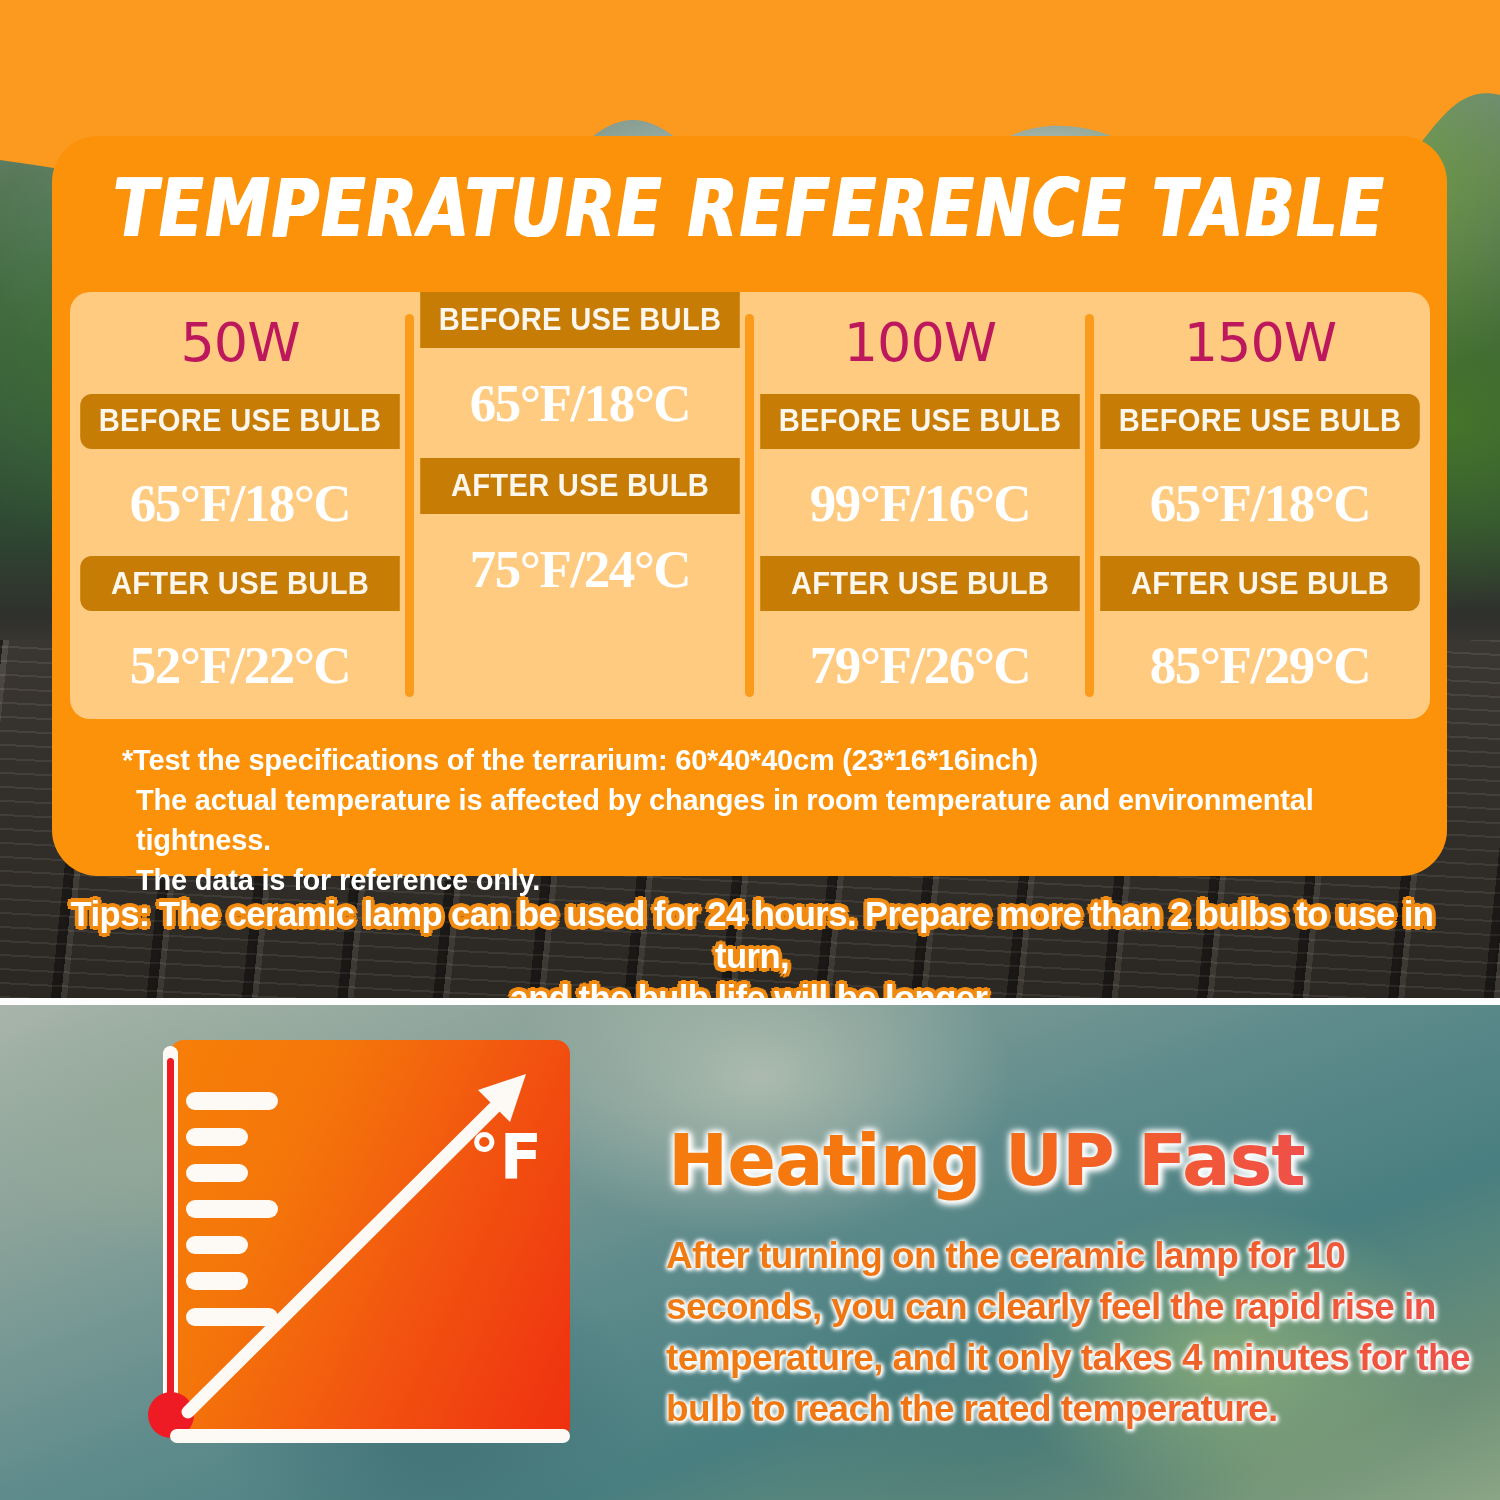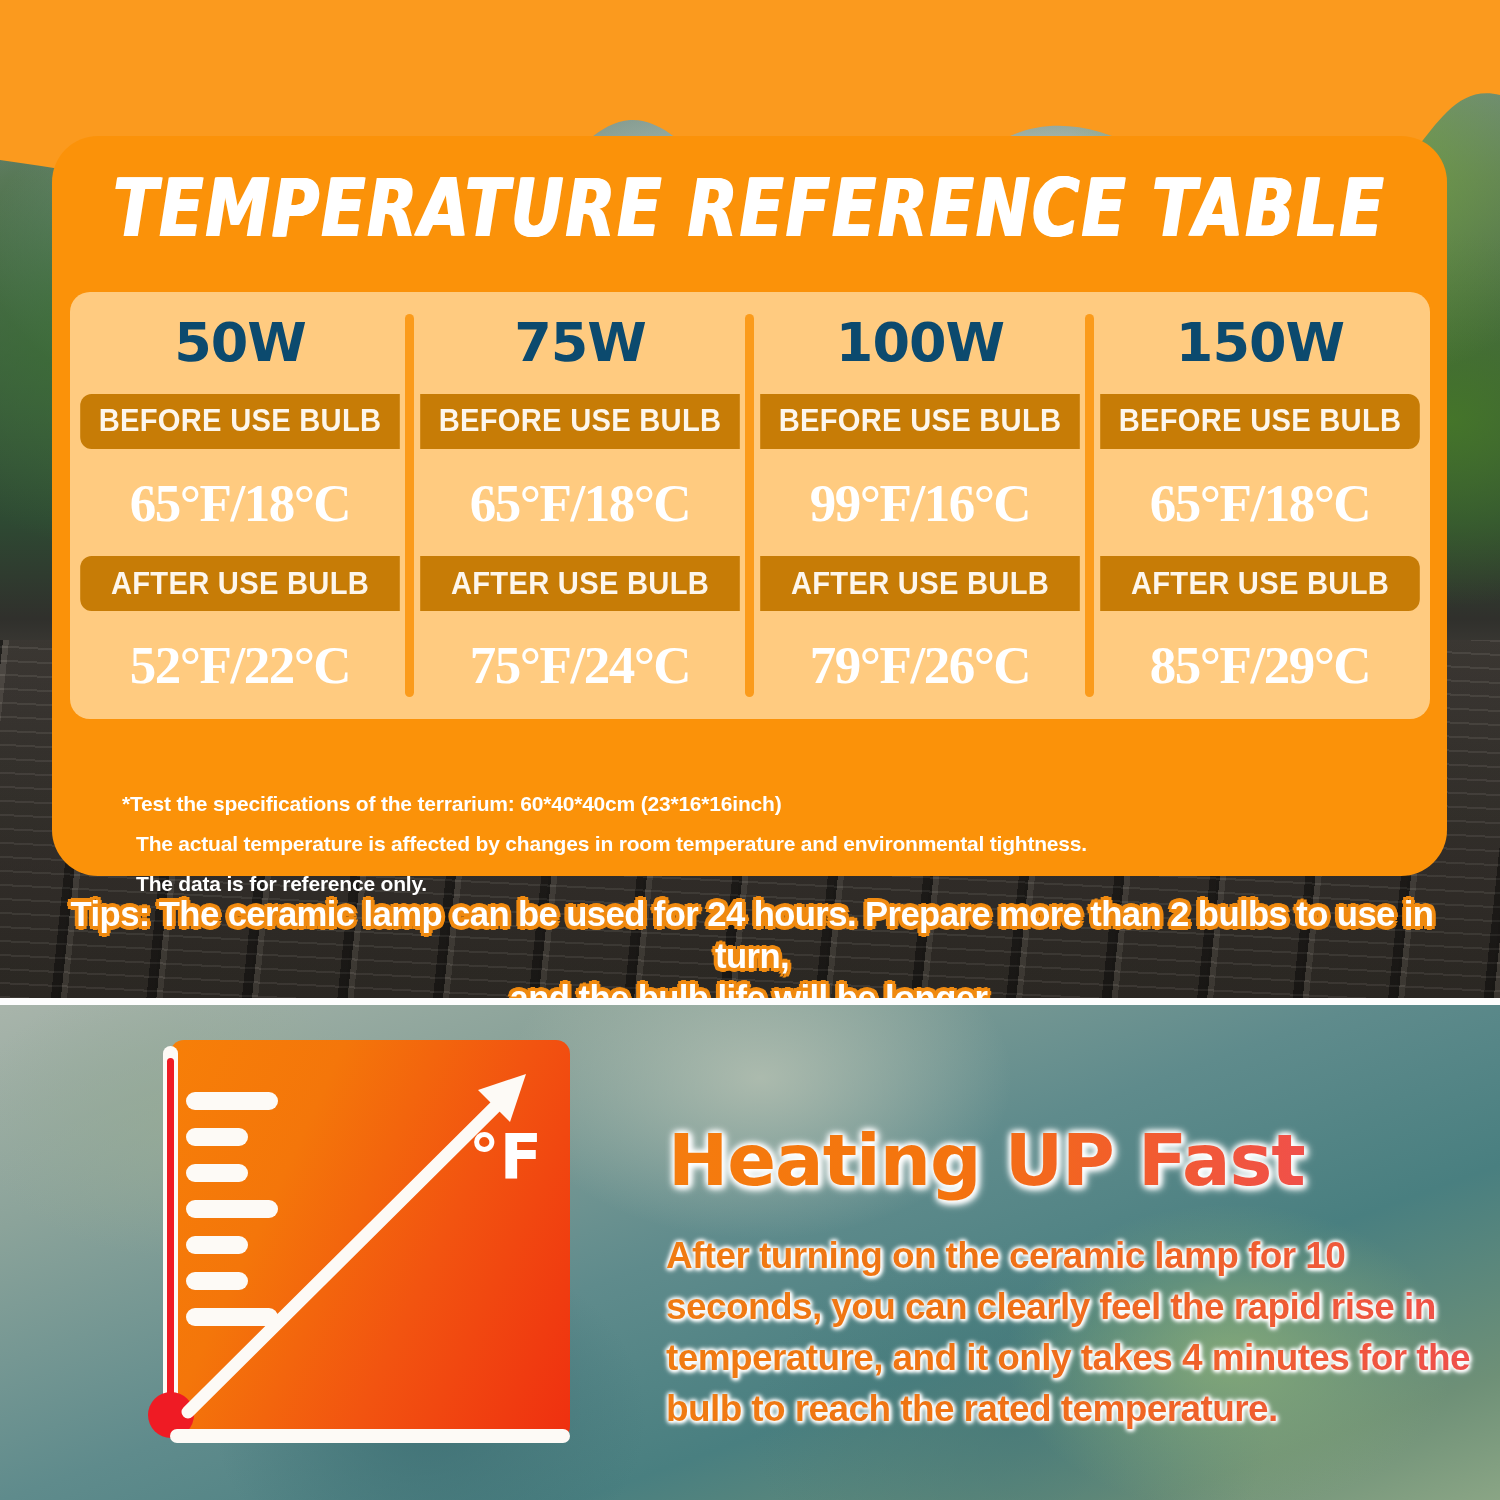--- a/index.html
+++ b/index.html
@@ -110,23 +110,23 @@
     position:absolute;
     right:-4px; top:22px;
     width:9px; height:383px;
     background:#fb9b1b;
     border-radius:5px;
   }
 
   .watt {
     height:104px;
     display:flex; align-items:center; justify-content:center;
-    color:#0c4a6e;
+    color:#be185d;
     font-size:54px;
-    font-weight:bold;
+    font-weight:normal;
     font-family:"DejaVu Sans", sans-serif;
     letter-spacing:-1px;
   }
   .lbl-row {
     height:56px;
     background:#c77c06;
     display:flex; align-items:center; justify-content:center;
     color:#fdf6ec;
     font-size:31px;
     font-weight:bold;
@@ -146,25 +146,24 @@
     font-family:Liberation Serif, serif;
     letter-spacing:-1.5px;
   }
 
   
   #footnote {
     position:absolute;
     left:70px; top:604px;
     width:1300px;
     color:#ffffff;
-    font-size:21px;
+    font-size:29px;
     line-height:40px;
     font-weight:600;
     letter-spacing:-.2px;
-    margin-top:44px;
   }
   #footnote .ln2, #footnote .ln3 { padding-left:14px; }
 
   
   #tips {
     position:absolute;
     left:56px; top:893px;
     width:1392px;
     text-align:center;
     font-size:35px;
@@ -321,21 +320,20 @@
       <div class="col">
         <div class="watt">50W</div>
         <div class="lbl-row">BEFORE USE BULB</div>
         <div class="val-row">65°F/18°C</div>
         <div class="lbl-row">AFTER USE BULB</div>
         <div class="val-row">52°F/22°C</div>
         <div class="col-divider"></div>
       </div>
 
       <div class="col">
-        <div class="watt">75W</div>
         <div class="lbl-row">BEFORE USE BULB</div>
         <div class="val-row">65°F/18°C</div>
         <div class="lbl-row">AFTER USE BULB</div>
         <div class="val-row">75°F/24°C</div>
         <div class="col-divider"></div>
       </div>
 
       <div class="col">
         <div class="watt">100W</div>
         <div class="lbl-row">BEFORE USE BULB</div>

